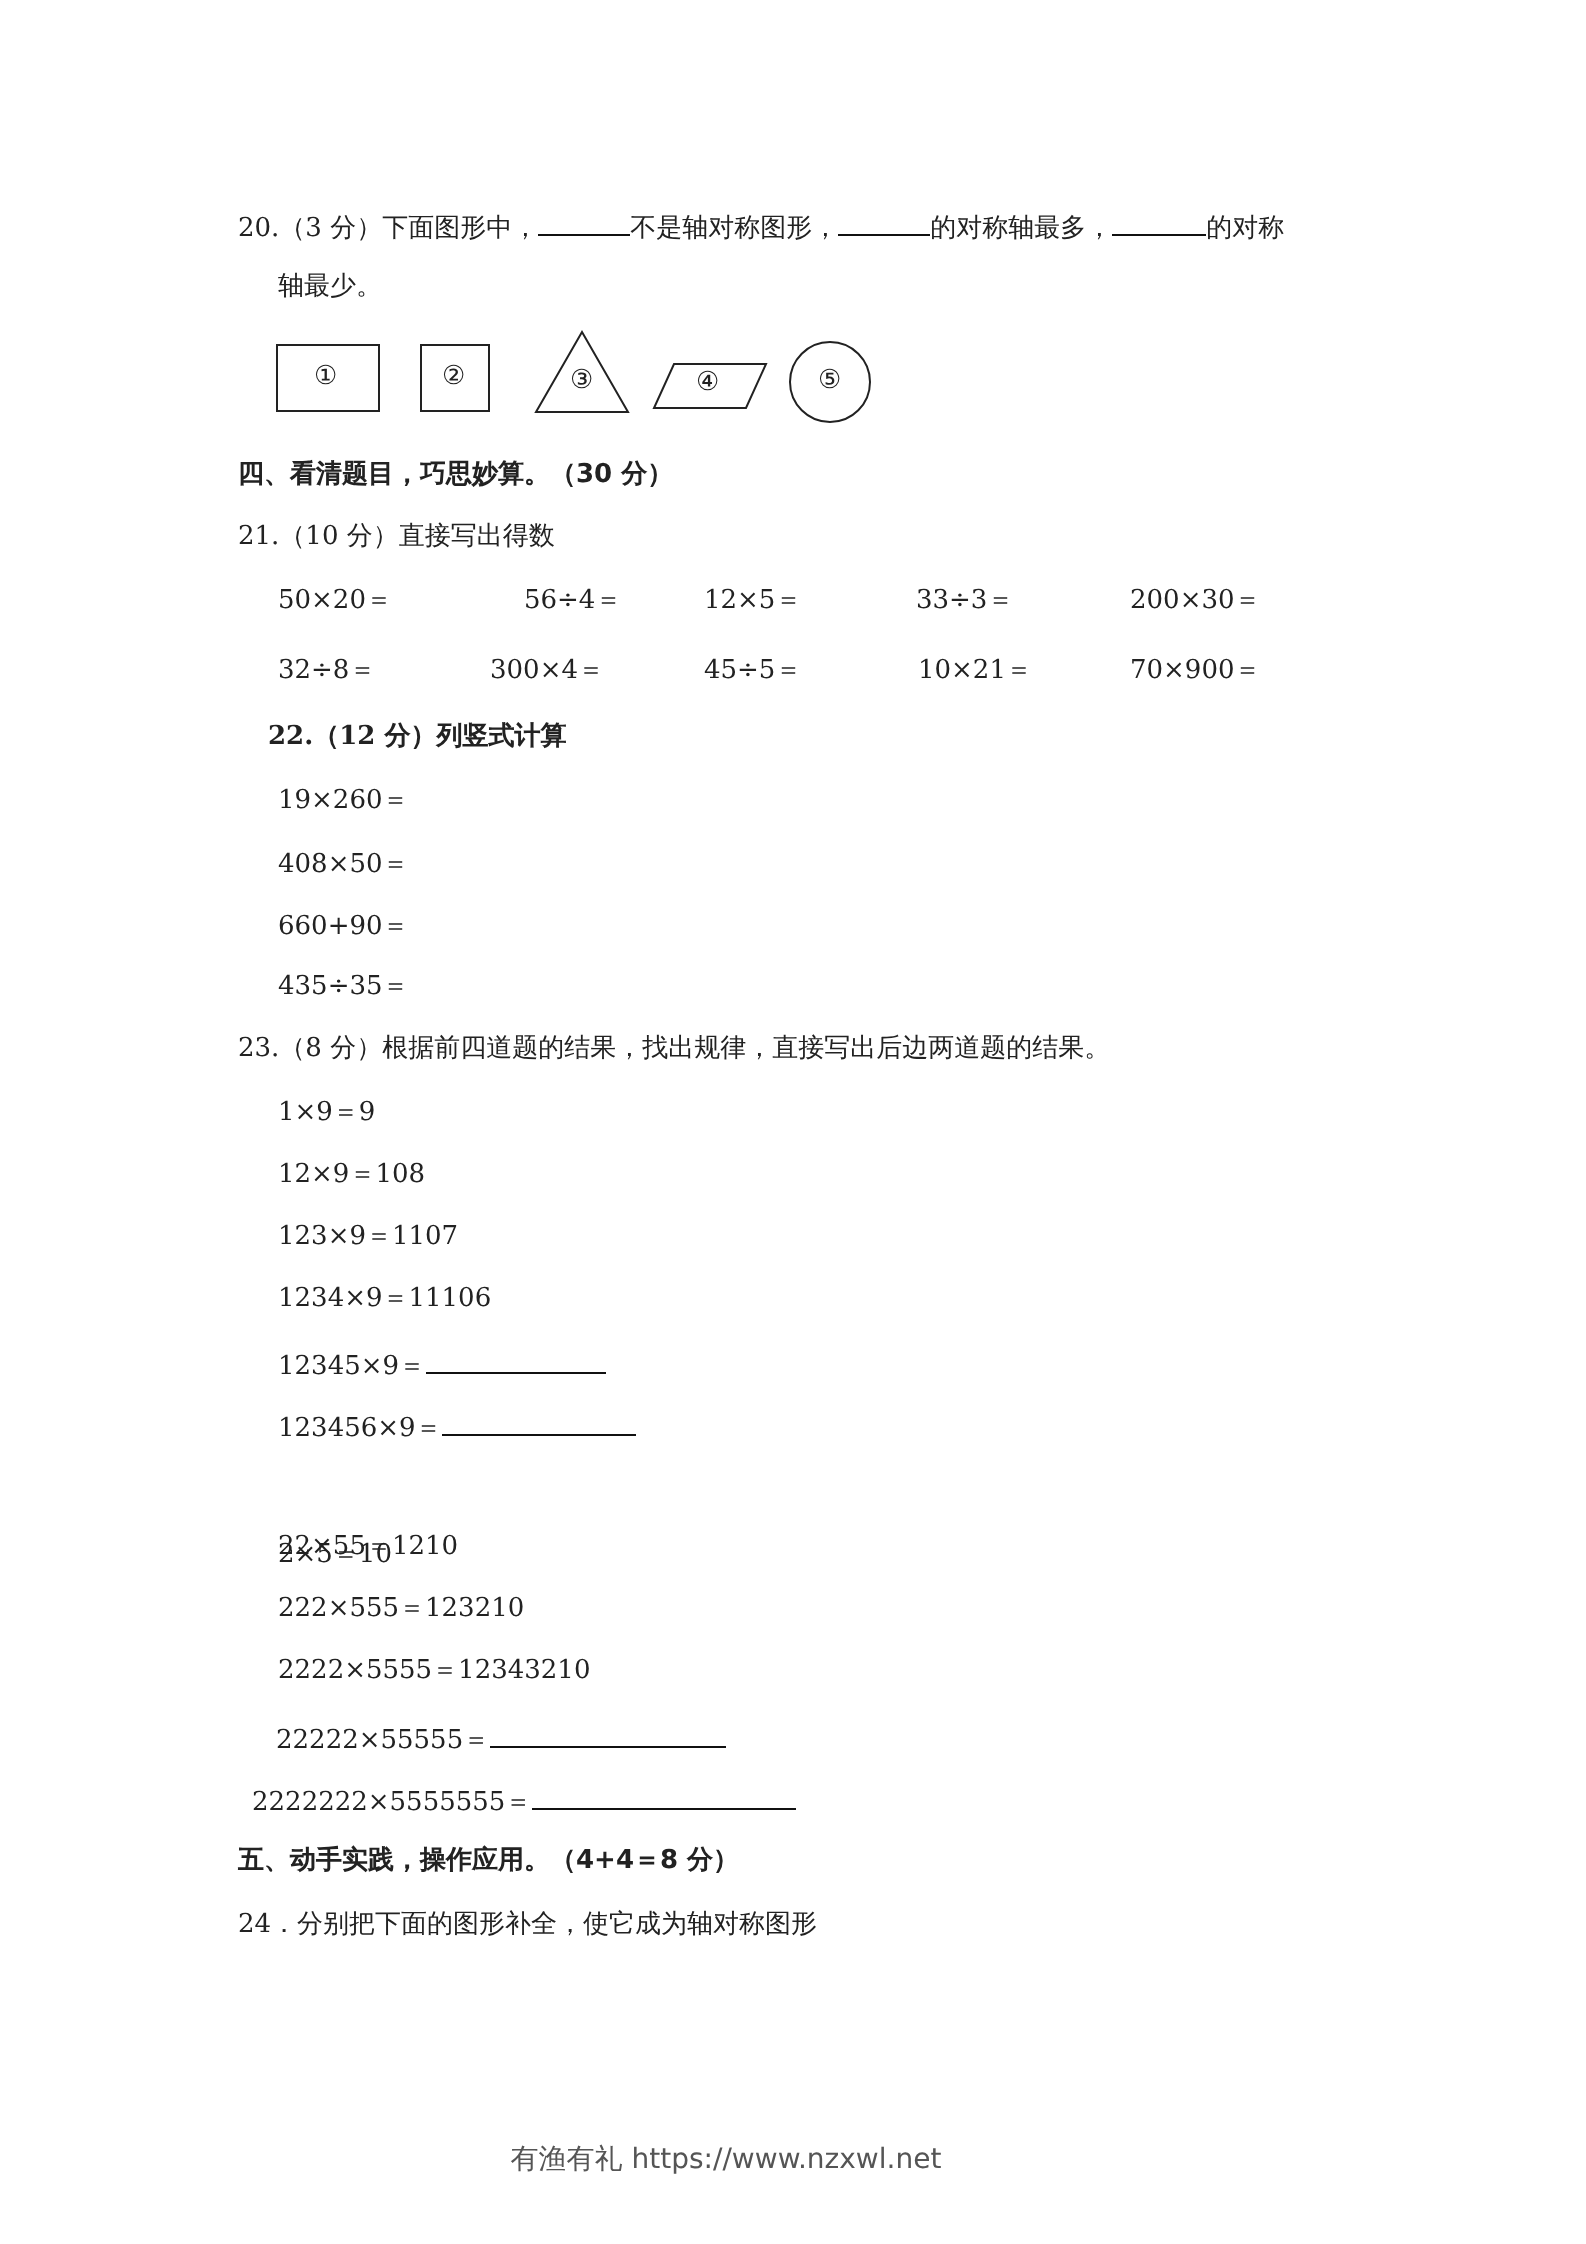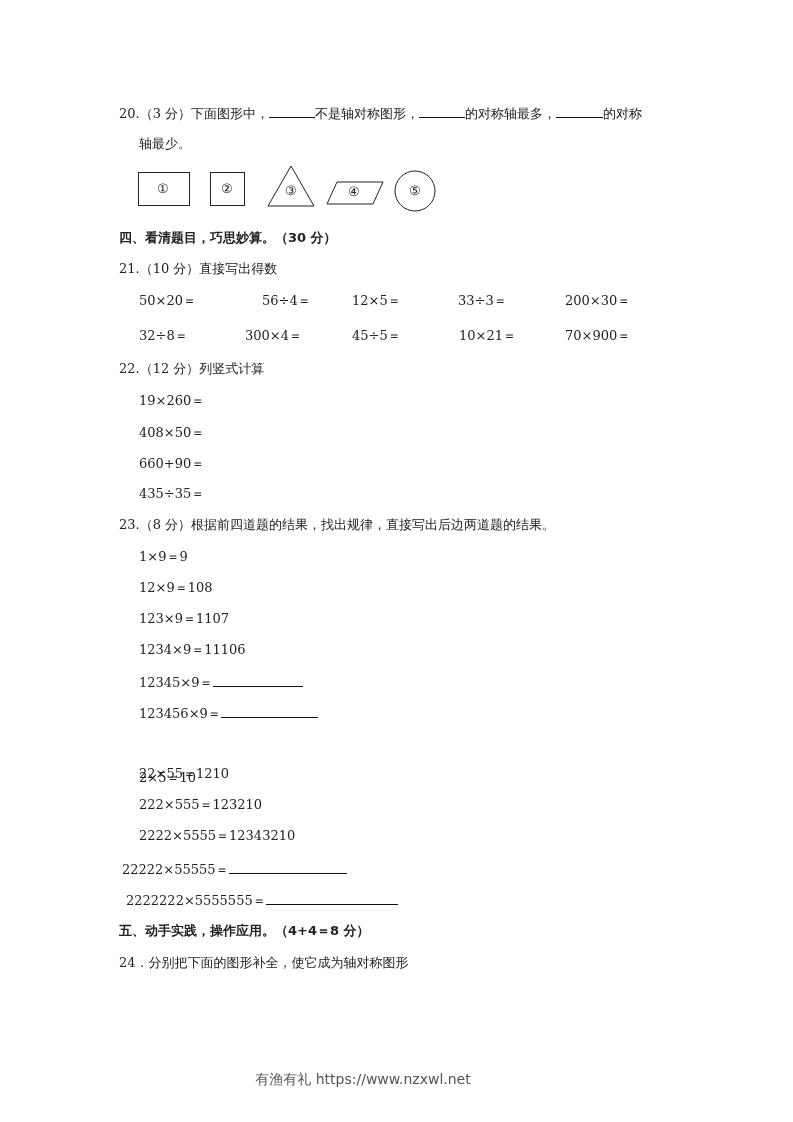--- a/index.html
+++ b/index.html
@@ -46,21 +46,21 @@
 <div class="line" style="left:262px; top:293px;">56÷4＝</div>
 <div class="line" style="left:352px; top:293px;">12×5＝</div>
 <div class="line" style="left:458px; top:293px;">33÷3＝</div>
 <div class="line" style="left:565px; top:293px;">200×30＝</div>
 <div class="line" style="left:139px; top:328px;">32÷8＝</div>
 <div class="line" style="left:245px; top:328px;">300×4＝</div>
 <div class="line" style="left:352px; top:328px;">45÷5＝</div>
 <div class="line" style="left:459px; top:328px;">10×21＝</div>
 <div class="line" style="left:565px; top:328px;">70×900＝</div>
 
-<div class="line" style="left:119px; top:361px;">22.（12 分）列竖式计算</div>
+<div class="line" style="left:134px; top:361px;font-weight:bold;">22.（12 分）列竖式计算</div>
 <div class="line" style="left:139px; top:393px;">19×260＝</div>
 <div class="line" style="left:139px; top:425px;">408×50＝</div>
 <div class="line" style="left:139px; top:456px;">660+90＝</div>
 <div class="line" style="left:139px; top:486px;">435÷35＝</div>
 
 <div class="line" style="left:119px; top:517px;">23.（8 分）根据前四道题的结果，找出规律，直接写出后边两道题的结果。</div>
 <div class="line" style="left:139px; top:549px;">1×9＝9</div>
 <div class="line" style="left:139px; top:580px;">12×9＝108</div>
 <div class="line" style="left:139px; top:611px;">123×9＝1107</div>
 <div class="line" style="left:139px; top:642px;">1234×9＝11106</div>
@@ -68,21 +68,21 @@
   <span>12345×9＝</span><span class="blank" style="width:90px;"></span>
 </div>
 <div class="line" style="left:139px; top:704px;">
   <span>123456×9＝</span><span class="blank" style="width:97px;"></span>
 </div>
 
 <div class="line" style="left:139px; top:770px;">2×5＝10</div>
 <div class="line" style="left:139px; top:766px;">22×55＝1210</div>
 <div class="line" style="left:139px; top:797px;">222×555＝123210</div>
 <div class="line" style="left:139px; top:828px;">2222×5555＝12343210</div>
-<div class="line" style="left:122px; top:860px;">
+<div class="line" style="left:138px; top:860px;">
   <span>22222×55555＝</span><span class="blank" style="width:118px;"></span>
 </div>
 <div class="line" style="left:126px; top:891px;">
   <span>2222222×5555555＝</span><span class="blank" style="width:132px;"></span>
 </div>
 
 <div class="line bold" style="left:119px; top:923px;">五、动手实践，操作应用。（4+4＝8 分）</div>
 
 <div class="line" style="left:119px; top:955px;">24．分别把下面的图形补全，使它成为轴对称图形</div>
 

